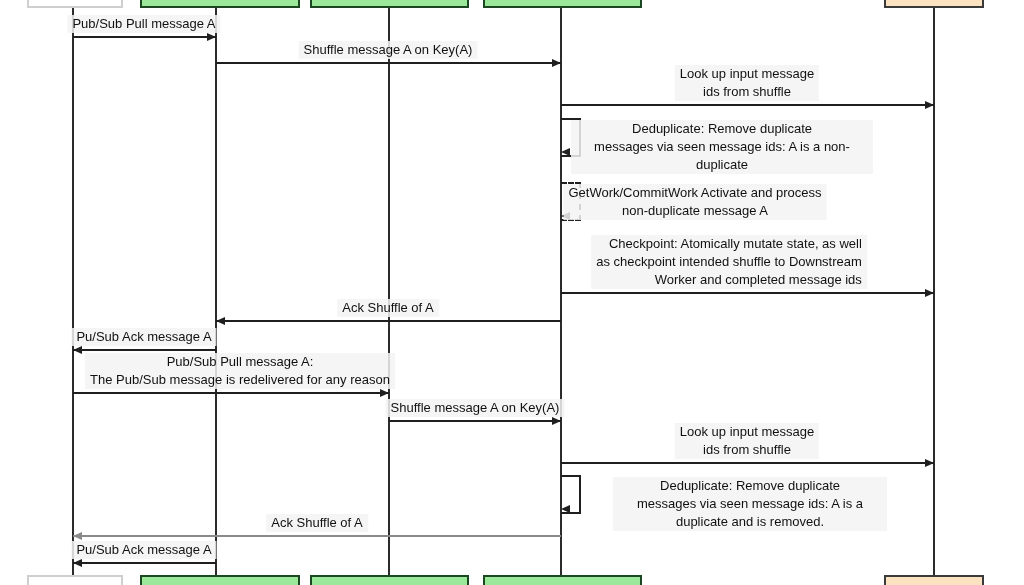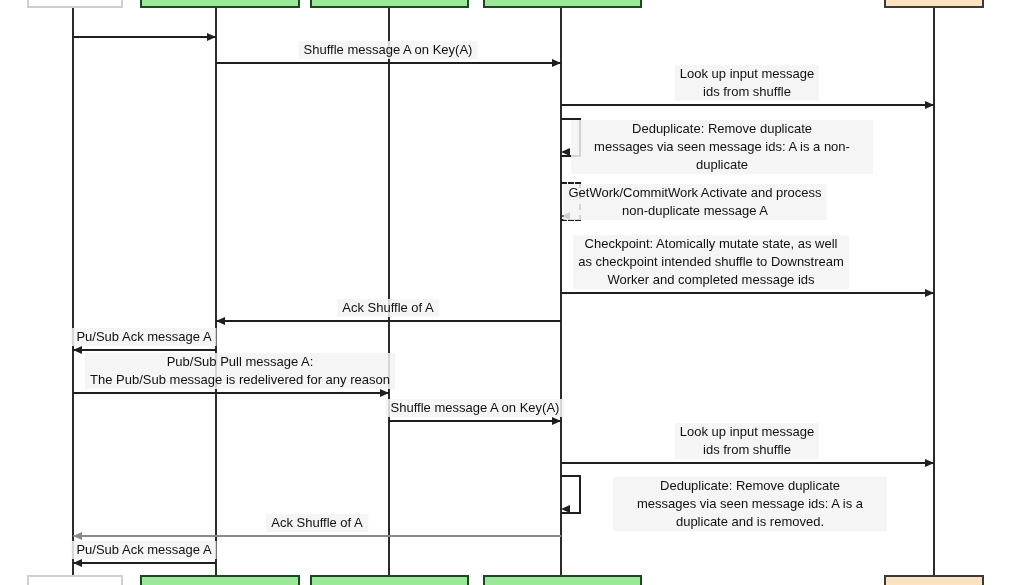--- a/index.html
+++ b/index.html
@@ -56,20 +56,21 @@
   <div class="participant top" style="left:310px;width:159px;"></div>
   <div class="participant top" style="left:483px;width:159px;"></div>
   <div class="participant top peach" style="left:884px;width:100px;"></div>
 
   <div class="lifeline" style="left:72px;"></div>
   <div class="lifeline" style="left:215px;"></div>
   <div class="lifeline" style="left:388px;"></div>
   <div class="lifeline" style="left:560px;"></div>
   <div class="lifeline" style="left:933px;"></div>
 
+  <div class="msg-label" style="left:144px;bottom:552px;">Pub/Sub Pull message A</div>
   <div class="h-line" style="left:73px;top:36px;width:143px;"></div>
   <div class="head-right" style="left:207px;top:33px;"></div>
 
   <div class="msg-label" style="left:388px;bottom:526px;">Shuffle message A on Key(A)</div>
   <div class="h-line" style="left:216px;top:62px;width:345px;"></div>
   <div class="head-right" style="left:552px;top:59px;"></div>
 
   <div class="msg-label" style="left:747px;bottom:484px;">Look up input message
 ids from shuffle</div>
   <div class="h-line" style="left:561px;top:104px;width:373px;"></div>
@@ -78,21 +79,21 @@
   <div class="self-loop" style="left:561px;top:118px;"></div>
   <div class="head-left" style="left:561px;top:148px;"></div>
   <div class="msg-label" style="left:722px;top:120px;">Deduplicate: Remove duplicate
 messages via seen message ids: A is a non-duplicate</div>
 
   <div class="self-loop dashed" style="left:561px;top:182px;"></div>
   <div class="head-left" style="left:561px;top:212px;"></div>
   <div class="msg-label" style="left:695px;top:184px;">GetWork/CommitWork Activate and process
 non-duplicate message A</div>
 
-  <div class="msg-label" style="left:711px;bottom:296px;">Checkpoint: Atomically mutate state, as well
+  <div class="msg-label" style="left:729px;bottom:296px;text-align:right;">Checkpoint: Atomically mutate state, as well
 as checkpoint intended shuffle to Downstream
 Worker and completed message ids</div>
   <div class="h-line" style="left:561px;top:292px;width:373px;"></div>
   <div class="head-right" style="left:925px;top:289px;"></div>
 
   <div class="msg-label" style="left:388px;bottom:268px;">Ack Shuffle of A</div>
   <div class="h-line" style="left:216px;top:320px;width:345px;"></div>
   <div class="head-left" style="left:216px;top:317px;"></div>
 
   <div class="msg-label" style="left:144px;bottom:239px;">Pu/Sub Ack message A</div>

